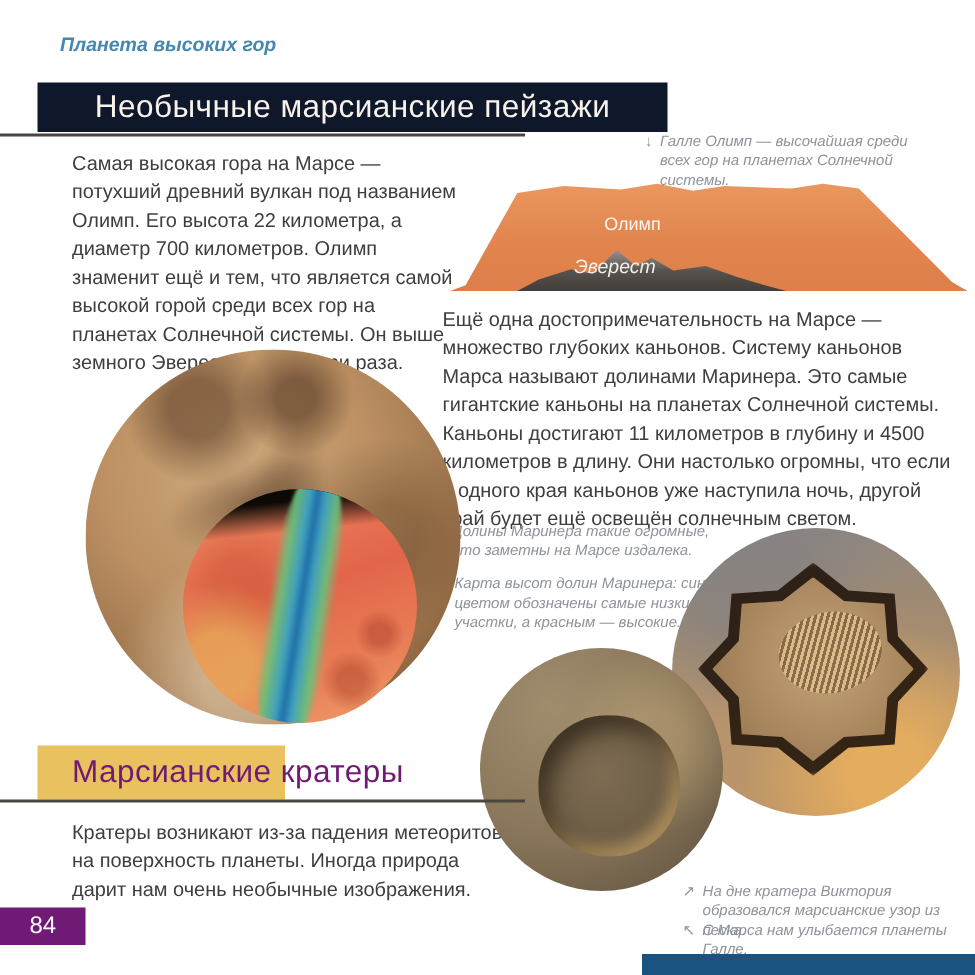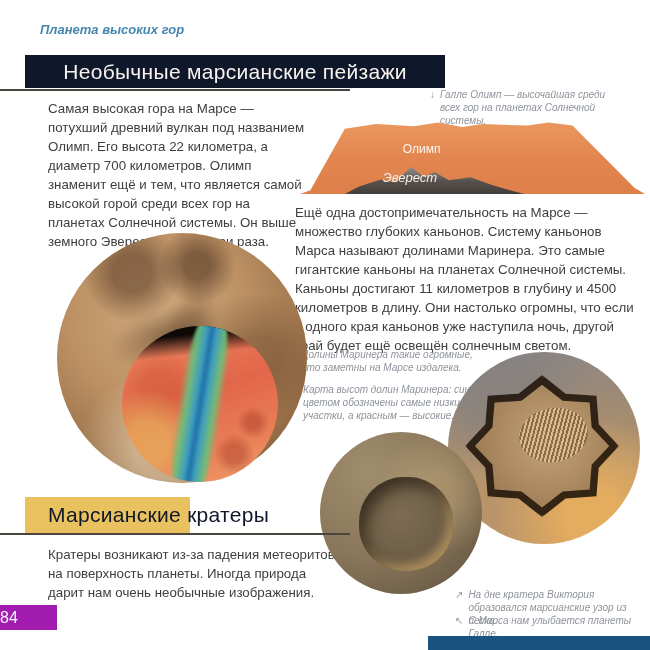--- a/index.html
+++ b/index.html
@@ -130,27 +130,27 @@
   .galle-inner {
     position:absolute; left:24%; top:28%; width:58%; height:58%;
     border-radius:48%;
     background:radial-gradient(circle at 45% 42%, #7d6c52 0%, #6a5a44 75%);
     box-shadow:inset 7px 9px 14px rgba(28,20,10,.6), inset -5px -6px 10px rgba(228,185,112,.55);
   }
   
   .band-bottom { left:25px; top:497px; width:165px; height:36px; background:#e9c25f; z-index:3; }
   .heading-bottom {
     position:absolute; left:48px; top:503px; z-index:4; white-space:nowrap;
-    font-size:21px; color:#0f172a; letter-spacing:.3px;
+    font-size:21px; color:#701a75; letter-spacing:.3px;
   }
   .rule-bottom { left:0; top:533px; width:350px; z-index:4; }
   
   .page-num {
     position:absolute; left:0; top:605px; width:57px; height:25px;
-    background:#a21caf; display:flex; align-items:center; 
+    background:#701a75; display:flex; align-items:center; justify-content:center;
     z-index:5;
   }
   .page-num span { color:#f4f7fa; font-size:16px; }
   .bottom-bar { position:absolute; left:428px; top:636px; width:222px; height:14px; background:#1a5280; z-index:5; }
 </style>
 </head>
 <body>
 
 <div class="page">
 

